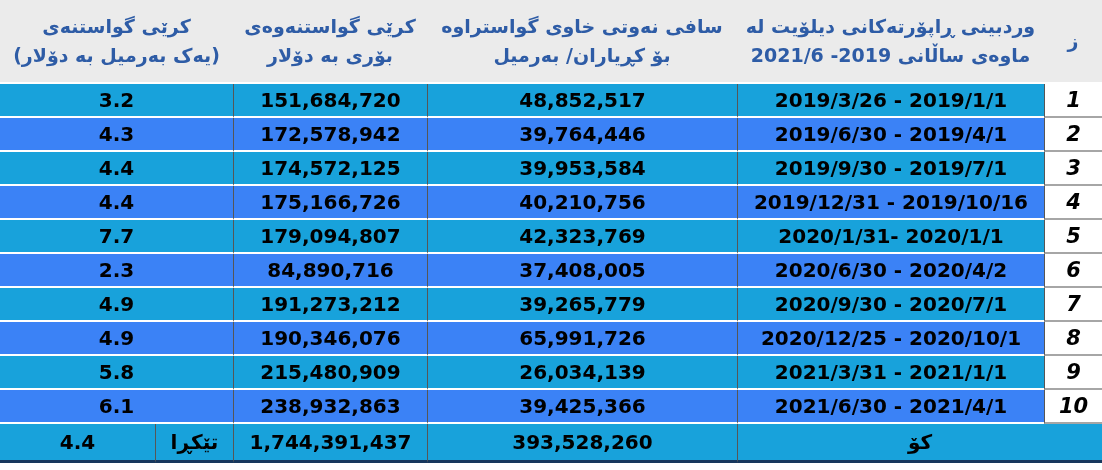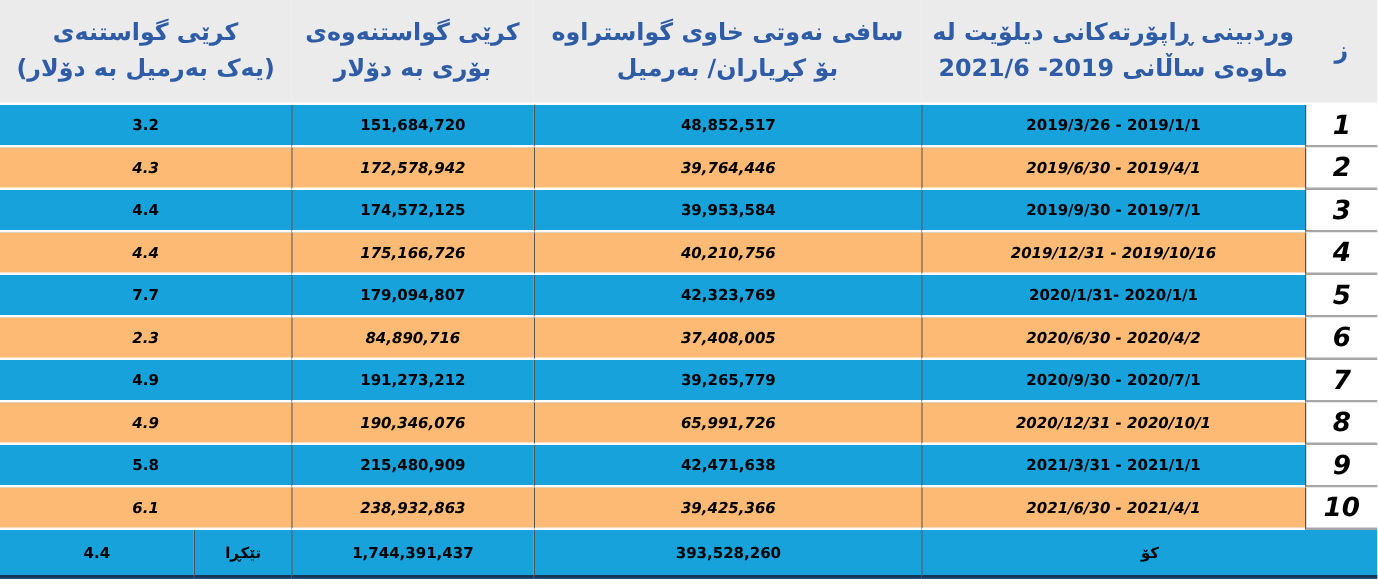--- a/index.html
+++ b/index.html
@@ -37,29 +37,29 @@
     font-size: 19px;
     height: 84px;
     border-bottom: 2px solid #ffffff;
     line-height: 1.55;
   }
   thead th .hline { display: block; }
 
   
   tbody tr { height: 34px; }
   tbody td {
-    font-size: 12px;
+    font-size: 20px;
     color: #000000;
     border-bottom: 2px solid #ffffff;
     border-left: 1px solid #565656;
   }
   tbody td:last-child { border-left: none; }
 
   tr.row-blue td { background: #18a2db; }
-  tr.row-gray td { background: #fdba74; font-style: italic; }
+  tr.row-gray td { background: #3b82f6; }
 
   tbody td.zcell {
     background: #ffffff;
     font-style: italic;
     font-size: 21px;
     border-bottom: 2px solid #a6a6a6;
   }
 
   .ltr { direction: ltr; unicode-bidi: isolate; }
 
@@ -152,29 +152,29 @@
     </tr>
     <tr class="row-blue">
       <td class="zcell">7</td>
       <td class="ltr">2020/9/30 - 2020/7/1</td>
       <td class="ltr">39,265,779</td>
       <td class="ltr">191,273,212</td>
       <td colspan="2" class="ltr">4.9</td>
     </tr>
     <tr class="row-gray">
       <td class="zcell">8</td>
-      <td class="ltr">2020/12/31 - 2020/10/1</td>
+      <td class="ltr">2020/12/25 - 2020/10/1</td>
       <td class="ltr">65,991,726</td>
       <td class="ltr">190,346,076</td>
       <td colspan="2" class="ltr">4.9</td>
     </tr>
     <tr class="row-blue">
       <td class="zcell">9</td>
       <td class="ltr">2021/3/31 - 2021/1/1</td>
-      <td class="ltr">42,471,638</td>
+      <td class="ltr">26,034,139</td>
       <td class="ltr">215,480,909</td>
       <td colspan="2" class="ltr">5.8</td>
     </tr>
     <tr class="row-gray">
       <td class="zcell">10</td>
       <td class="ltr">2021/6/30 - 2021/4/1</td>
       <td class="ltr">39,425,366</td>
       <td class="ltr">238,932,863</td>
       <td colspan="2" class="ltr">6.1</td>
     </tr>

